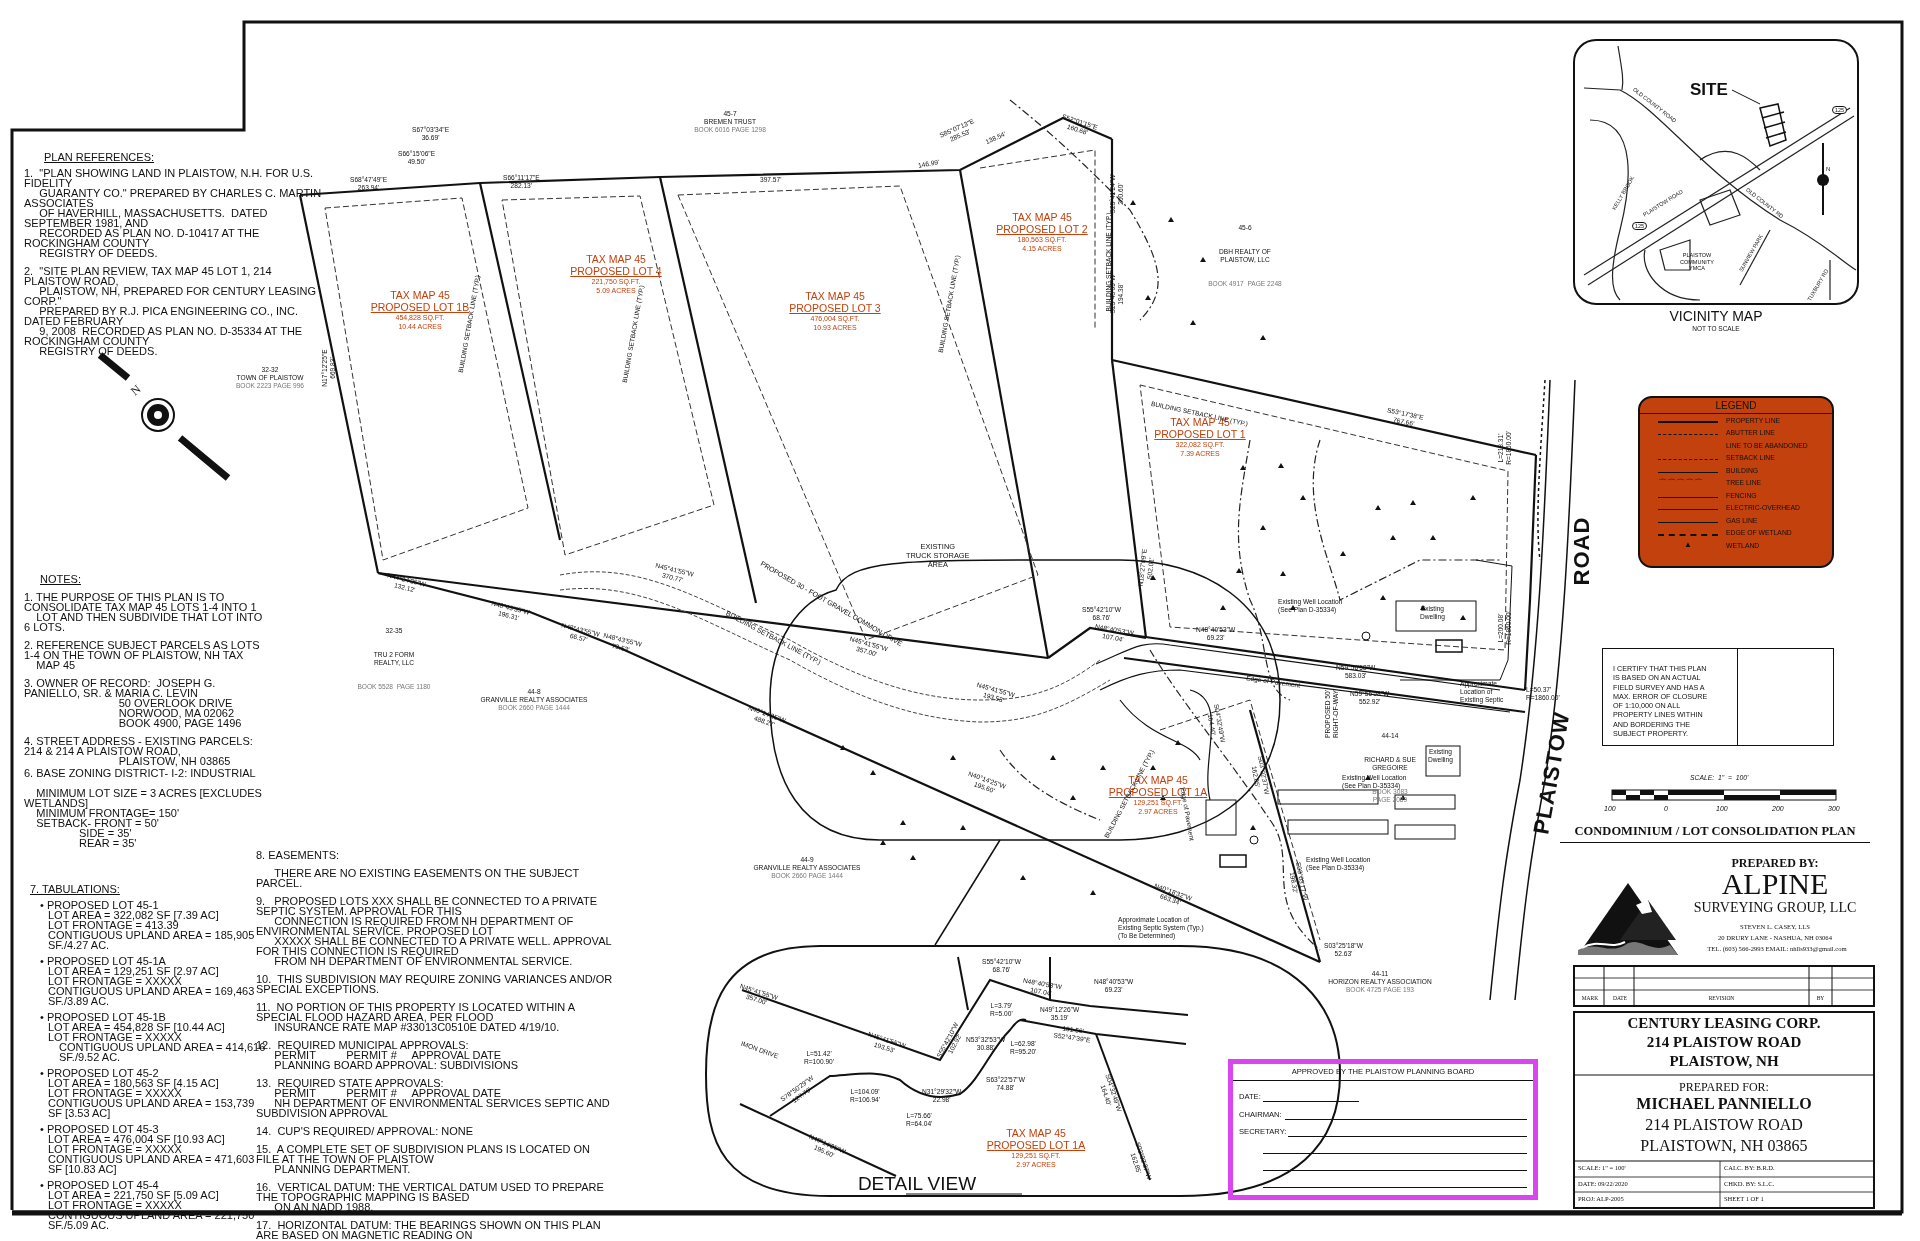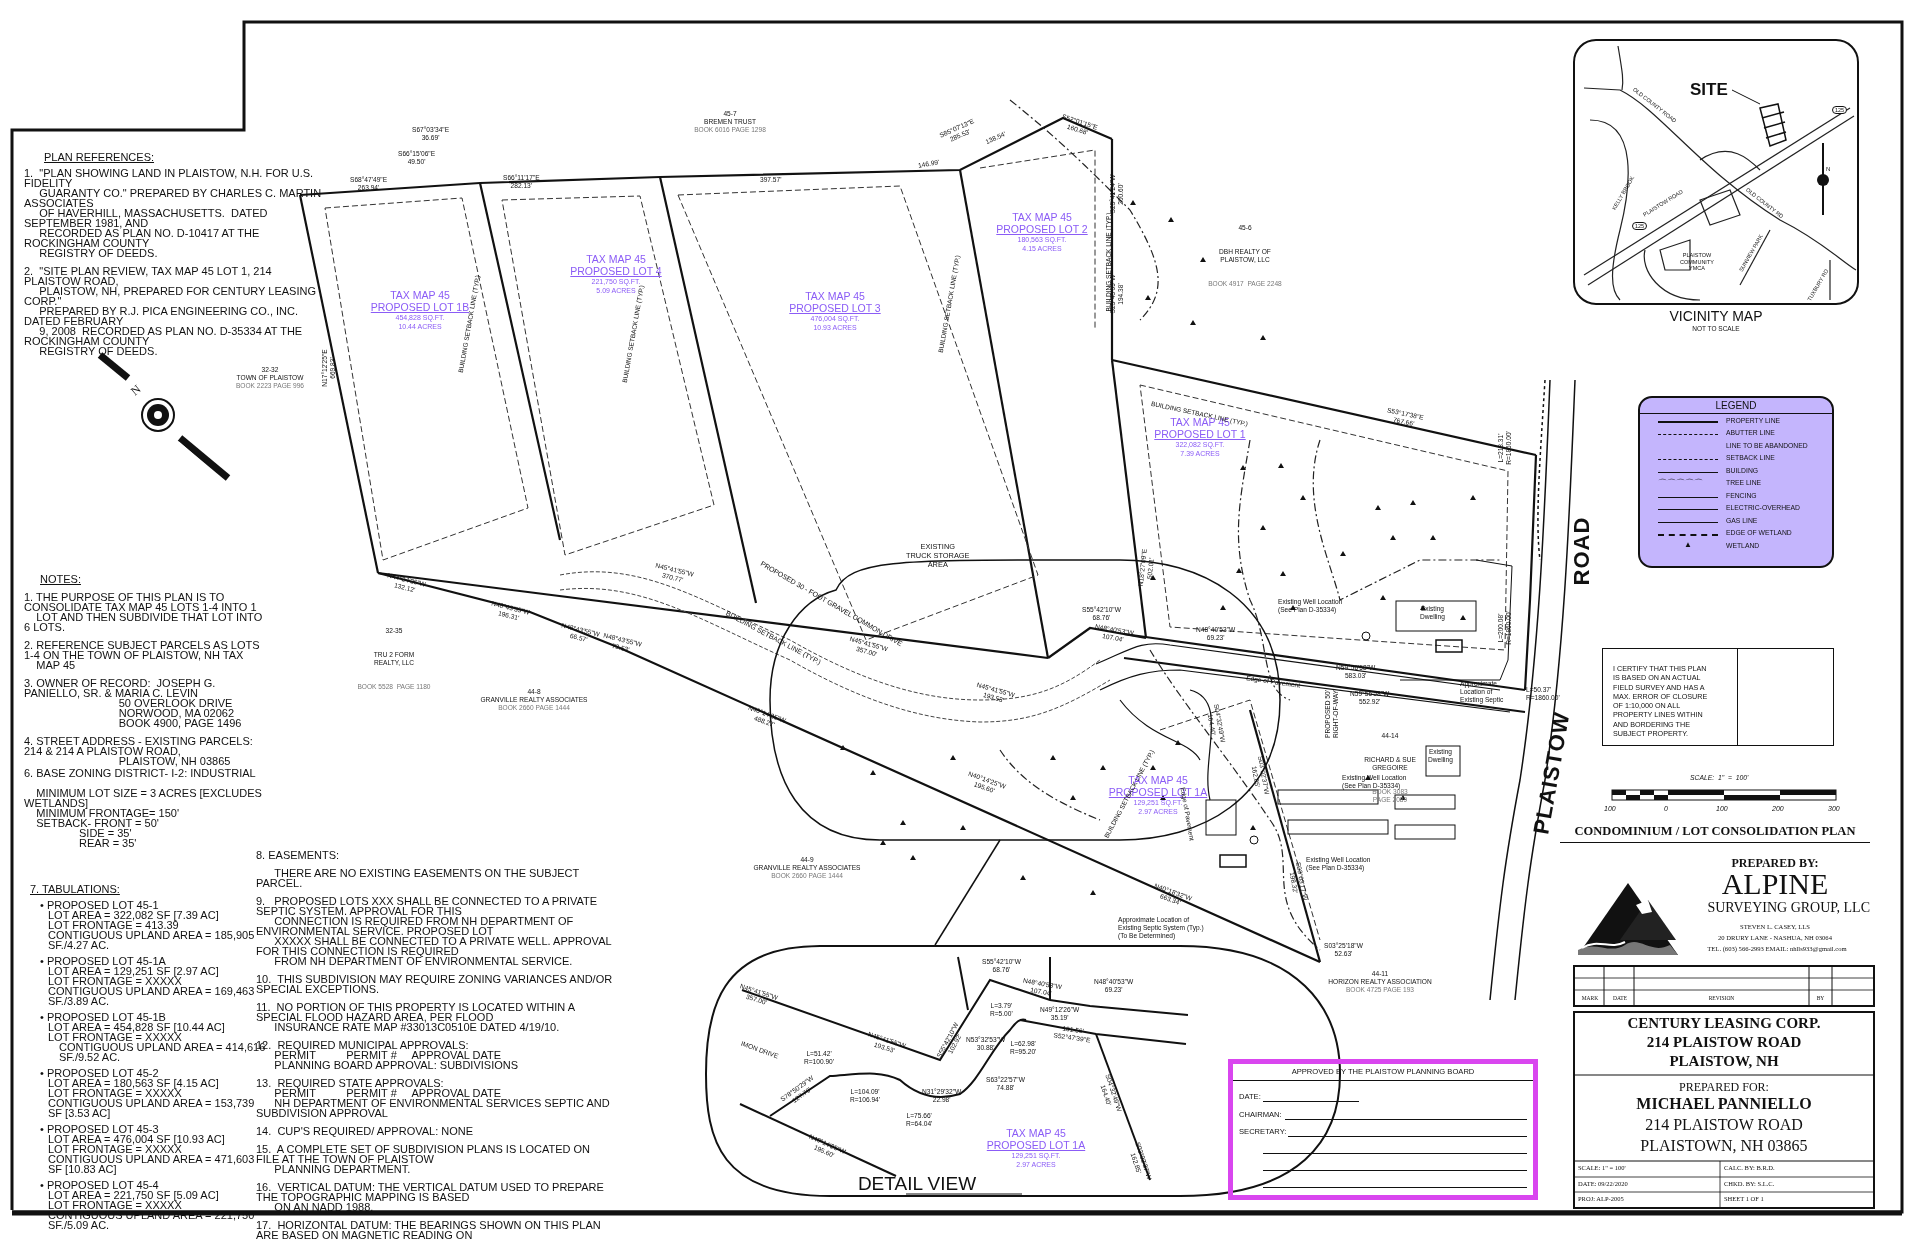--- a/index.html
+++ b/index.html
@@ -2,29 +2,29 @@
 <html><head>
 <meta charset="utf-8">
 <style>
   html,body{margin:0;padding:0;background:#fff;}
   body{width:1920px;height:1241px;position:relative;overflow:hidden;font-family:"Liberation Sans",sans-serif;color:#111;}
   .abs{position:absolute;}
   .sheet-border{position:absolute;left:0;top:0;width:1920px;height:1241px;}
   .notes{position:absolute;font-family:"Liberation Sans",sans-serif;font-size:11px;line-height:10px;color:#111;}
   .notes .h{text-decoration:underline;}
   .notes .item{margin-bottom:8px;white-space:pre-wrap;}
-  .lot-label{position:absolute;text-align:center;font-family:"Liberation Sans",sans-serif;color:#8b5cf6;}
+  .lot-label{position:absolute;text-align:center;font-family:"Liberation Sans",sans-serif;color:#c2410c;}
   .lot-label .t1{font-size:10.5px;line-height:12px;}
   .lot-label .t2{font-size:10.5px;line-height:12px;text-decoration:underline;}
   .lot-label .t3{font-size:7px;line-height:9px;}
   .abut{position:absolute;text-align:center;font-size:6.6px;line-height:8px;color:#111;}
   .abut .g{color:#777;}
   .bear{position:absolute;font-size:6.6px;line-height:8px;color:#111;white-space:pre;text-align:center;}
   .serif{font-family:"Liberation Serif",serif;}
-  .legend{position:absolute;left:1638px;top:396px;width:192px;height:168px;border:2px solid #111;border-radius:14px;background:#c4b5fd;}
+  .legend{position:absolute;left:1638px;top:396px;width:192px;height:168px;border:2px solid #111;border-radius:14px;background:#c2410c;}
   .legend .title{text-align:center;font-size:10px;line-height:14px;border-bottom:1px solid #111;padding-top:1px;}
   .legend .row{display:flex;align-items:center;height:12.5px;}
   .legend .sym{width:60px;margin-left:18px;margin-right:8px;height:10px;position:relative;}
   .legend .lbl{font-size:6.8px;}
   .cert{position:absolute;left:1602px;top:648px;width:230px;height:96px;border:1px solid #111;}
   .cert .left{position:absolute;left:0;top:0;width:134px;height:96px;border-right:1px solid #111;}
   .cert .ct{position:absolute;left:10px;top:15px;font-size:7.2px;line-height:9.3px;width:120px;}
   .title-bar{position:absolute;left:1560px;top:824px;width:310px;text-align:center;font-family:"Liberation Serif",serif;font-weight:bold;font-size:12.5px;}
   .approval{position:absolute;left:1228px;top:1059px;width:300px;height:131px;border:5px solid #d946ef;}
   .approval .hdr{height:16px;border-bottom:1px solid #111;text-align:center;font-size:7.6px;line-height:16px;}
@@ -664,21 +664,21 @@
 <div class="abs" style="left:1664px;top:805px;font-size:7px;font-style:italic;">0</div>
 <div class="abs" style="left:1716px;top:805px;font-size:7px;font-style:italic;">100</div>
 <div class="abs" style="left:1772px;top:805px;font-size:7px;font-style:italic;">200</div>
 <div class="abs" style="left:1828px;top:805px;font-size:7px;font-style:italic;">300</div>
 
 <div class="title-bar">CONDOMINIUM / LOT CONSOLIDATION PLAN</div>
 <div class="abs" style="left:1560px;top:842px;width:310px;border-bottom:1px solid #111;"></div>
 
 <div class="abs serif" style="left:1680px;top:856px;width:190px;text-align:center;font-weight:bold;font-size:12px;">PREPARED BY:</div>
 <div class="abs serif" style="left:1680px;top:868px;width:190px;text-align:center;font-size:30px;line-height:32px;">ALPINE</div>
-<div class="abs serif" style="left:1680px;top:900px;width:190px;text-align:right;font-size:14px;">SURVEYING GROUP, LLC</div>
+<div class="abs serif" style="left:1680px;top:900px;width:190px;text-align:center;font-size:14px;">SURVEYING GROUP, LLC</div>
 <div class="abs serif" style="left:1680px;top:923px;width:190px;text-align:center;font-size:6.6px;">STEVEN L. CASEY, LLS</div>
 <div class="abs serif" style="left:1680px;top:934px;width:190px;text-align:center;font-size:6.6px;">20 DRURY LANE - NASHUA, NH 03064</div>
 <div class="abs serif" style="left:1680px;top:945px;width:194px;text-align:center;font-size:6.6px;">TEL. (603) 566-2993 EMAIL: nhlls933@gmail.com</div>
 
 <div class="abs serif" style="left:1576px;top:995px;width:28px;text-align:center;font-size:5.5px;">MARK</div>
 <div class="abs serif" style="left:1606px;top:995px;width:28px;text-align:center;font-size:5.5px;">DATE</div>
 <div class="abs serif" style="left:1634px;top:995px;width:175px;text-align:center;font-size:5.5px;">REVISION</div>
 <div class="abs serif" style="left:1809px;top:995px;width:23px;text-align:center;font-size:5.5px;">BY</div>
 
 <div class="abs serif" style="left:1574px;top:1014px;width:300px;text-align:center;font-weight:bold;font-size:15px;line-height:19px;">

